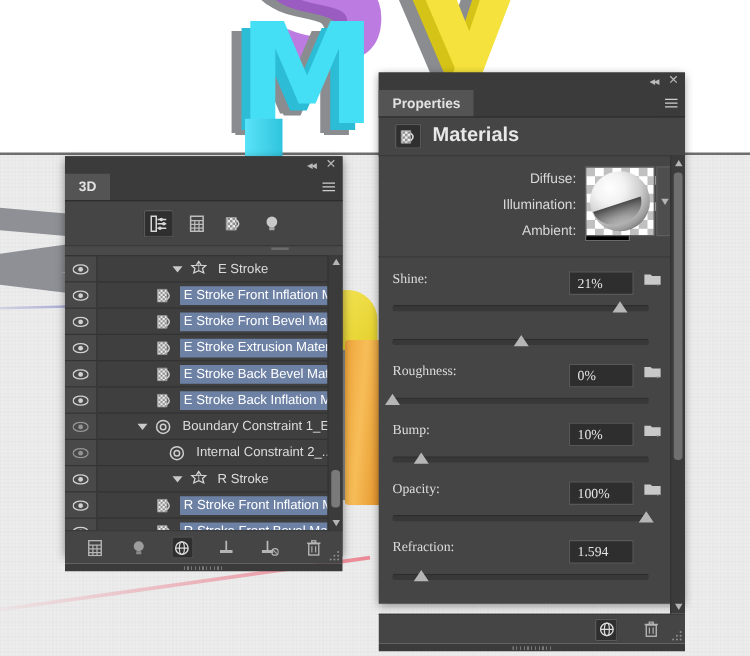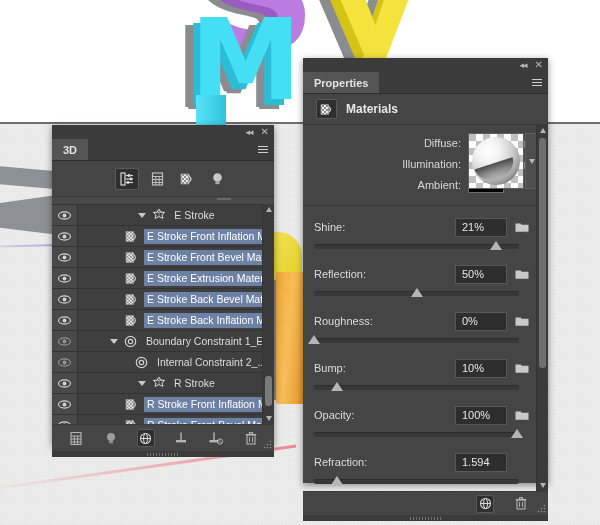--- a/index.html
+++ b/index.html
@@ -280,21 +280,21 @@
     height: 30px; display: flex; align-items: center; gap: 9px;
     padding-left: 13px;
     background: #454545;
     border-bottom: 1px solid #3a3a3a;
   }
   .pp-title-ico {
     width: 21px; height: 20px; background: #2f2f2f;
     box-shadow: inset 0 0 0 1px #5a5a5a; border-radius: 2px;
     display: flex; align-items: center; justify-content: center;
   }
-  .pp-title-txt { font-size: 12px; font-weight: bold; color: #e8e8e8; }
+  .pp-title-txt { font-size: 16px; font-weight: bold; color: #e8e8e8; }
 
   .pp-body { position: relative; height: 366px; }
   .pp-scroll {
     position: absolute; right: 0; top: 0; width: 11px; height: 366px;
     background: #3b3b3b; border-left: 1px solid #333;
   }
   .ps-thumb {
     position: absolute; left: 2px; top: 13px; width: 7px; height: 230px;
     background: #6f6f6f; border-radius: 3px;
   }
@@ -339,21 +339,21 @@
     position: absolute; right: 10px; top: 8px;
     width: 13px; height: 56px;
     background: #4e4e4e; border: 1px solid #5e5e5e; box-sizing: border-box;
     display: flex; align-items: center; justify-content: center; cursor: pointer;
   }
 
   .slider-group {
     margin-right: 11px;
     padding: 11px 0 4px 0;
   }
-  .sg-top { display: flex; align-items: center; height: 20px; }
+  .sg-top { display: flex; align-items: flex-start; height: 20px; font-family: Liberation Serif, serif; }
   .sg-label { width: 77px; padding-left: 11px; font-size: 11px; color: #dcdcdc; }
   .sg-spacer { flex: 1; }
   .sg-field {
     width: 52px; height: 19px;
     background: #2e2e2e;
     border: 1px solid #585858; box-sizing: border-box;
     color: #e6e6e6; font-size: 11px;
     display: flex; align-items: center; padding-left: 6px;
     cursor: text;
   }
@@ -897,31 +897,20 @@
                 </svg>
               </span>
             </div>
             <div class="sg-track-wrap">
               <div class="sg-track">
                 <span class="sg-thumb" style="left: calc(89% - 6px);"></span>
               </div>
             </div>
           </div>
           <div class="slider-group">
-            <div class="sg-top">
-              <span class="sg-label">Reflection:</span>
-              <span class="sg-spacer"></span>
-              <span class="sg-field">50%</span>
-              <span class="sg-folder">
-                <svg width="14" height="12" viewBox="0 0 14 12">
-                  <path d="M0.5 2.5 h5 l1.2 1.3 h6.8 v7 h-13 z" fill="#c9c9c9"></path>
-                  <path d="M10 10.2 l2.4 0 l-1.2 1.5 z" fill="#9a9a9a"></path>
-                </svg>
-              </span>
-            </div>
             <div class="sg-track-wrap">
               <div class="sg-track">
                 <span class="sg-thumb" style="left: calc(50% - 6px);"></span>
               </div>
             </div>
           </div>
           <div class="slider-group">
             <div class="sg-top">
               <span class="sg-label">Roughness:</span>
               <span class="sg-spacer"></span>

